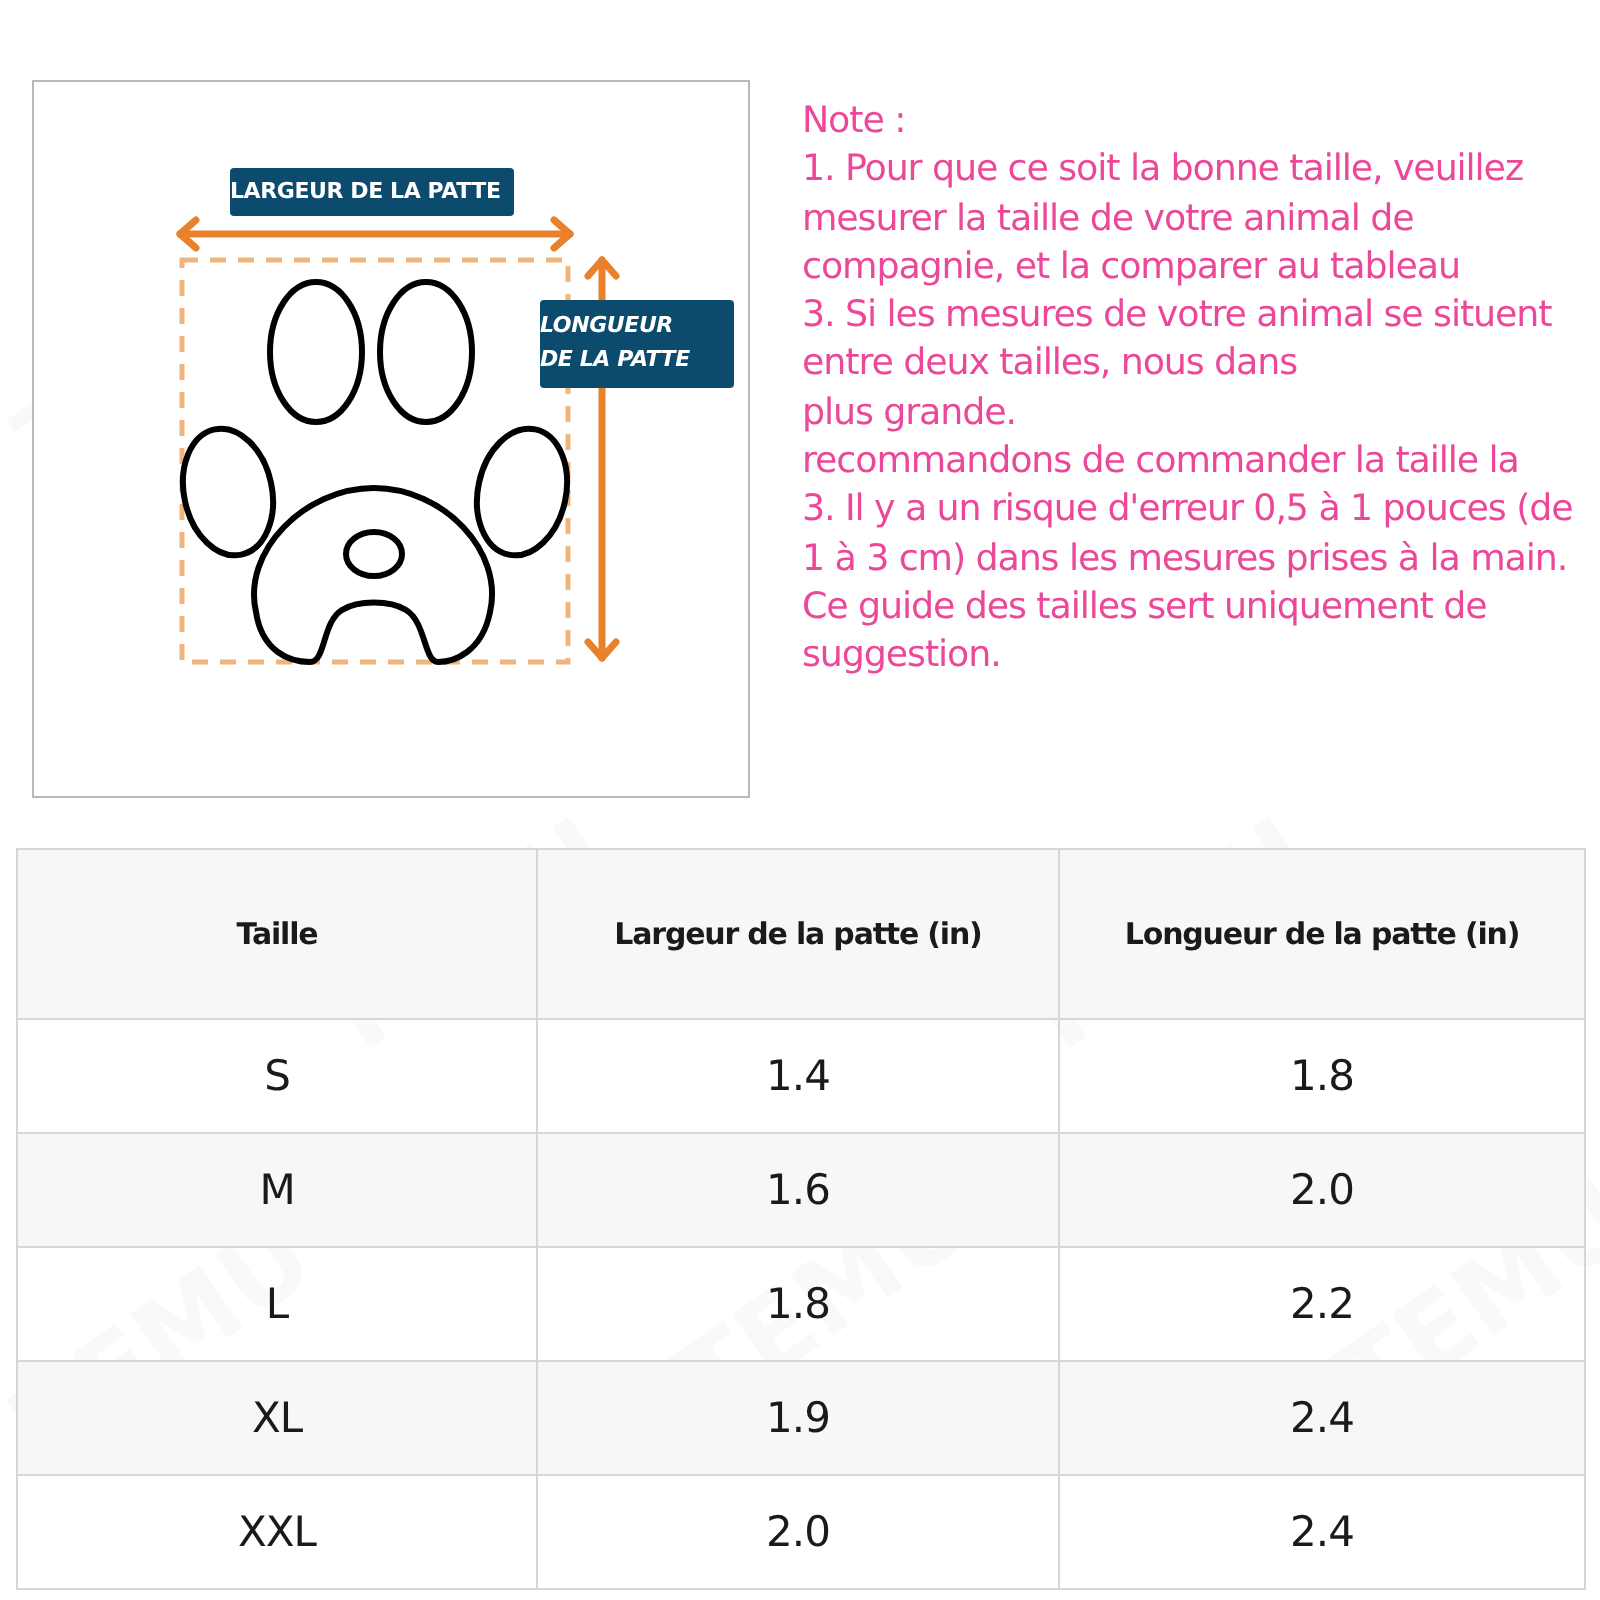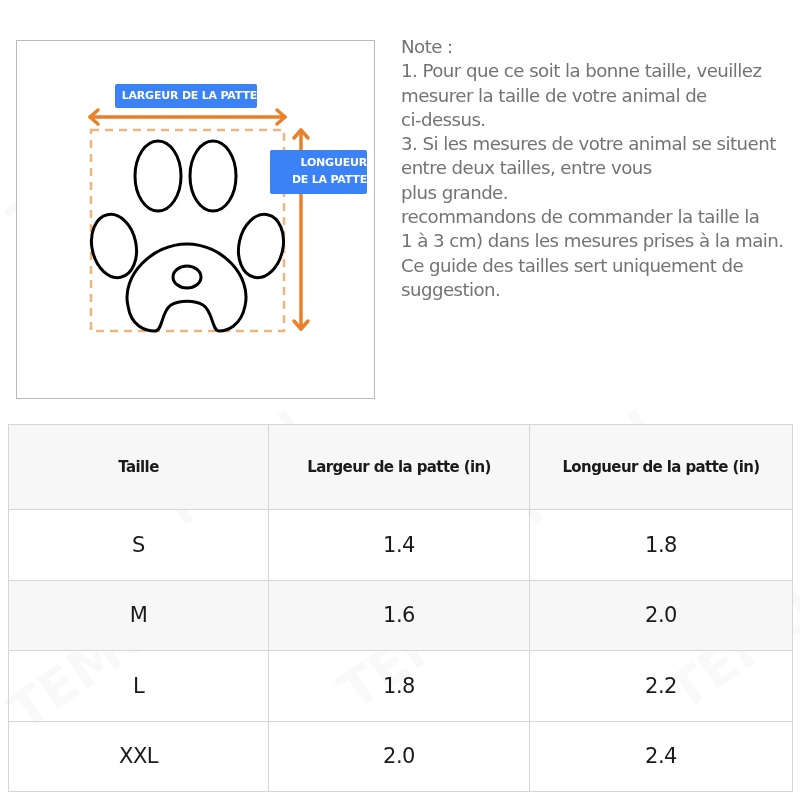--- a/index.html
+++ b/index.html
@@ -6,29 +6,29 @@
   body {
     width: 800px; height: 800px; background: #ffffff; position: relative;
     overflow: hidden; font-family: "Liberation Sans", "DejaVu Sans", sans-serif; color: #1a1a1a;
   }
   .figure-frame {
     position: absolute; left: 16px; top: 40px; width: 359px; height: 359px;
     border: 1px solid #b9b9b9; background: #ffffff; box-sizing: border-box;
   }
   .figure-frame svg { position: absolute; left: 0; top: 0; }
   .label-box {
-    position: absolute; background: #3b82f6; color: #ffffff; font-weight: bold;
-    font-size: 11px; text-align: right; border-radius: 2px; line-height: 17px;
+    position: absolute; background: #0c4a6e; color: #ffffff; font-weight: bold;
+    font-size: 11px; text-align: left; border-radius: 2px; line-height: 17px;
     font-family: "DejaVu Sans", sans-serif; letter-spacing: -0.2px;
   }
   .label-width { left: 98px; top: 43px; width: 142px; height: 24px; line-height: 24px; }
-  .label-length { left: 253px; top: 109px; width: 97px; height: 44px; padding-top: 4px; box-sizing: border-box; }
+  .label-length { left: 253px; top: 109px; width: 97px; height: 44px; padding-top: 4px; box-sizing: border-box; font-style: italic; }
   .notes {
-    position: absolute; left: 401px; top: 35px; width: 395px;
-    font-size: 18.2px; line-height: 24.3px; color: #737373;
+    position: absolute; left: 401px; top: 49px; width: 395px;
+    font-size: 18.2px; line-height: 24.3px; color: #ec4899;
     font-family: "DejaVu Sans", sans-serif; letter-spacing: -0.55px;
   }
   .notes div { white-space: nowrap; }
   table.size-table {
     position: absolute; left: 8px; top: 424px; width: 784px; height: 368px;
     border-collapse: collapse; table-layout: fixed;
     font-family: "DejaVu Sans", sans-serif;
   }
   .size-table th, .size-table td {
     border: 1px solid #d6d6d6; text-align: center; vertical-align: middle; padding: 0;
@@ -85,25 +85,26 @@
   <div class="label-box label-length">
     <div>LONGUEUR</div>
     <div>DE LA PATTE</div>
   </div>
 </div>
 
 <div class="notes">
   <div>Note :</div>
   <div>1. Pour que ce soit la bonne taille, veuillez</div>
   <div>mesurer la taille de votre animal de</div>
-  <div>ci-dessus.</div>
+  <div>compagnie, et la comparer au tableau</div>
   <div>3. Si les mesures de votre animal se situent</div>
-  <div>entre deux tailles, entre vous</div>
+  <div>entre deux tailles, nous dans</div>
   <div>plus grande.</div>
   <div>recommandons de commander la taille la</div>
+  <div>3. Il y a un risque d'erreur 0,5 à 1 pouces (de</div>
   <div>1 à 3 cm) dans les mesures prises à la main.</div>
   <div>Ce guide des tailles sert uniquement de</div>
   <div>suggestion.</div>
 </div>
 
 <table class="size-table">
   <colgroup>
       <col class="col1">
       <col class="col2">
       <col class="col3">
@@ -124,19 +125,24 @@
     <tr class="shaded">
       <td>M</td>
       <td>1.6</td>
       <td>2.0</td>
     </tr>
     <tr>
       <td>L</td>
       <td>1.8</td>
       <td>2.2</td>
     </tr>
+    <tr class="shaded">
+      <td>XL</td>
+      <td>1.9</td>
+      <td>2.4</td>
+    </tr>
     <tr>
       <td>XXL</td>
       <td>2.0</td>
       <td>2.4</td>
     </tr>
   </tbody>
 </table>
 
 </body></html>

